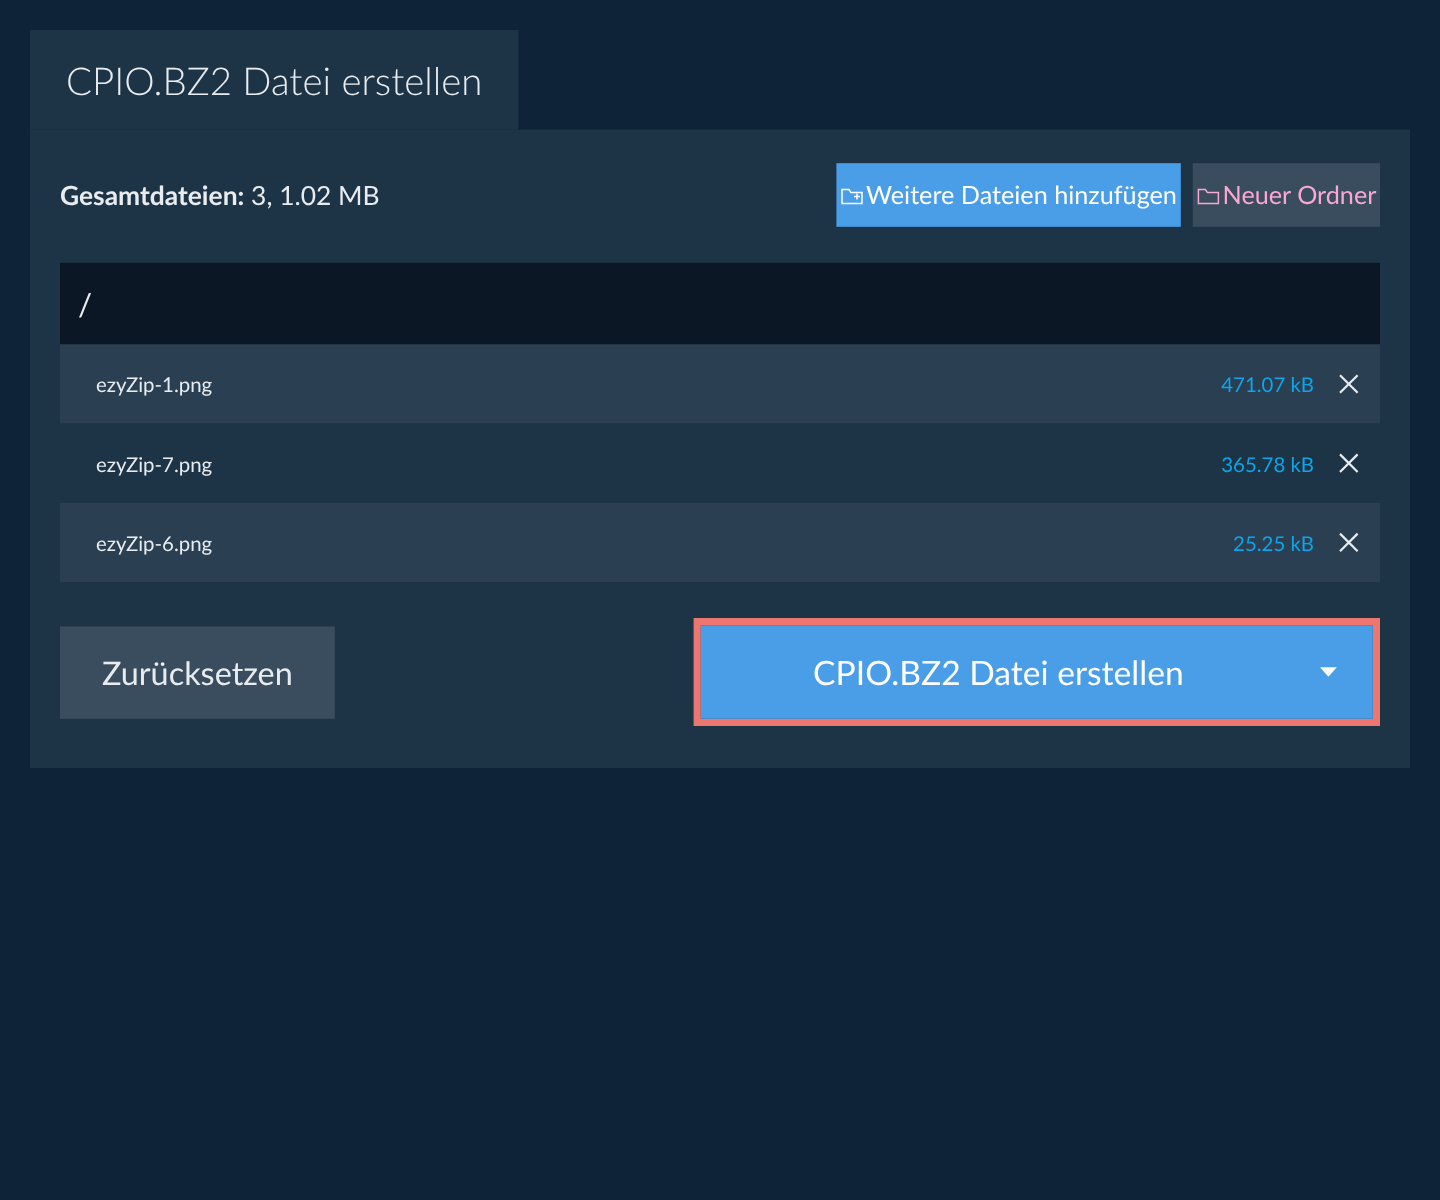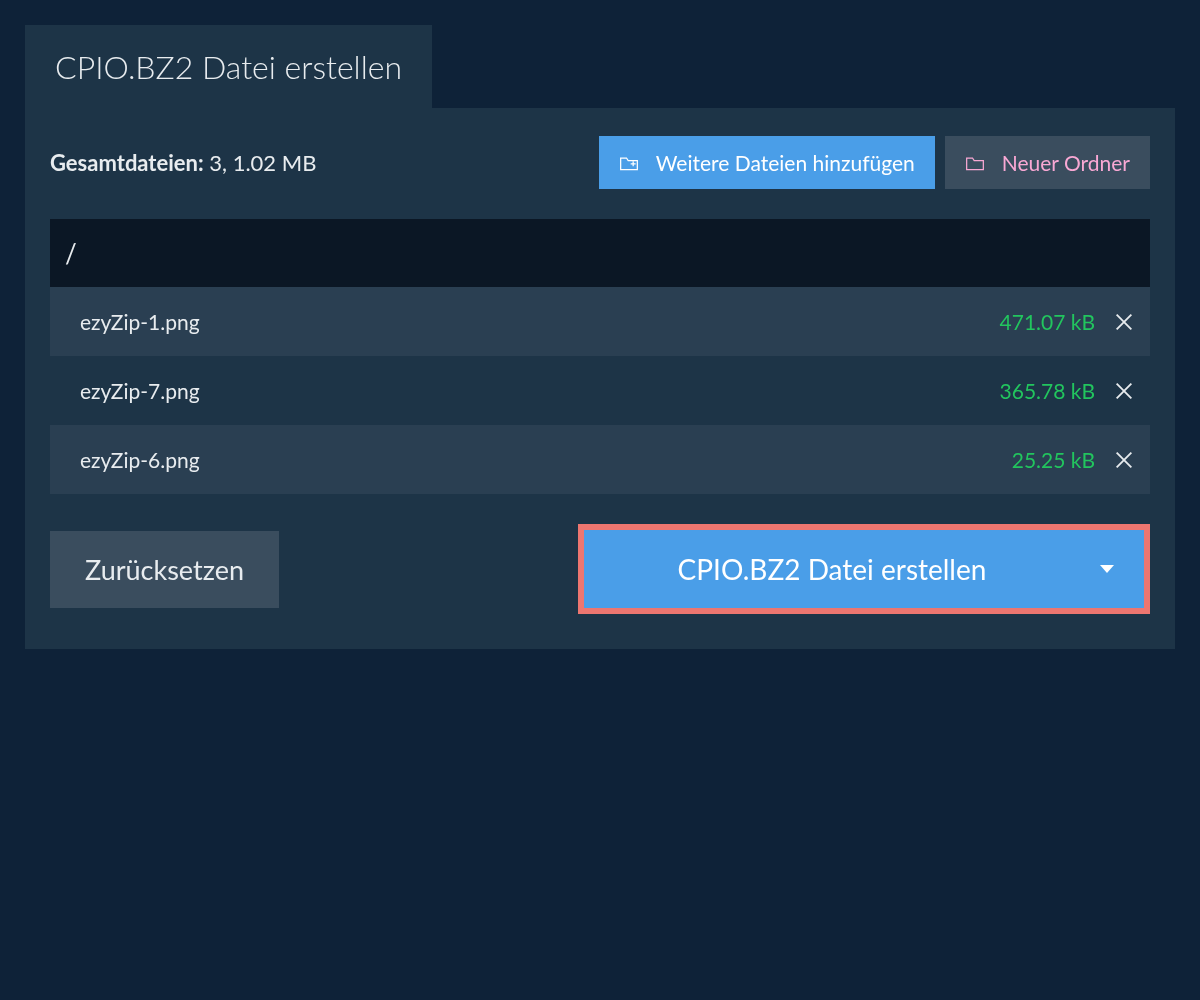--- a/index.html
+++ b/index.html
@@ -47,22 +47,22 @@
     .summary-value {
       font-weight: 400;
     }
     .toolbar-buttons {
       display: flex;
       gap: 10px;
     }
     .btn {
       display: inline-flex;
       align-items: center;
-      gap: 17px;
-      padding: 14px 20px;
+      gap: 2px;
+      padding: 14px 3px;
       font-size: 21px;
       border: none;
       cursor: pointer;
       font-family: inherit;
     }
     .btn-primary {
       background-color: #4a9ee8;
       color: #ffffff;
     }
     .btn-secondary {
@@ -81,38 +81,38 @@
       background-color: #0b1725;
       padding: 18px 15px;
       font-size: 26px;
       color: #e8ecef;
     }
     .file-row {
       display: flex;
       align-items: center;
       justify-content: space-between;
       padding: 22px 15px 22px 30px;
-      font-size: 21px;
+      font-size: 17px;
     }
     .file-row:nth-child(odd) {
       background-color: #2a3f52;
     }
     .file-row:nth-child(even) {
       background-color: #1d3447;
     }
     .file-name {
       color: #e8ecef;
     }
     .file-meta {
       display: flex;
       align-items: center;
       gap: 18px;
     }
     .file-size {
-      color: #22c55e;
+      color: #0ea5e9;
     }
     .remove-icon {
       width: 22px;
       height: 22px;
       cursor: pointer;
       stroke: #e8ecef;
       stroke-width: 2;
       fill: none;
     }
     .footer-actions {

